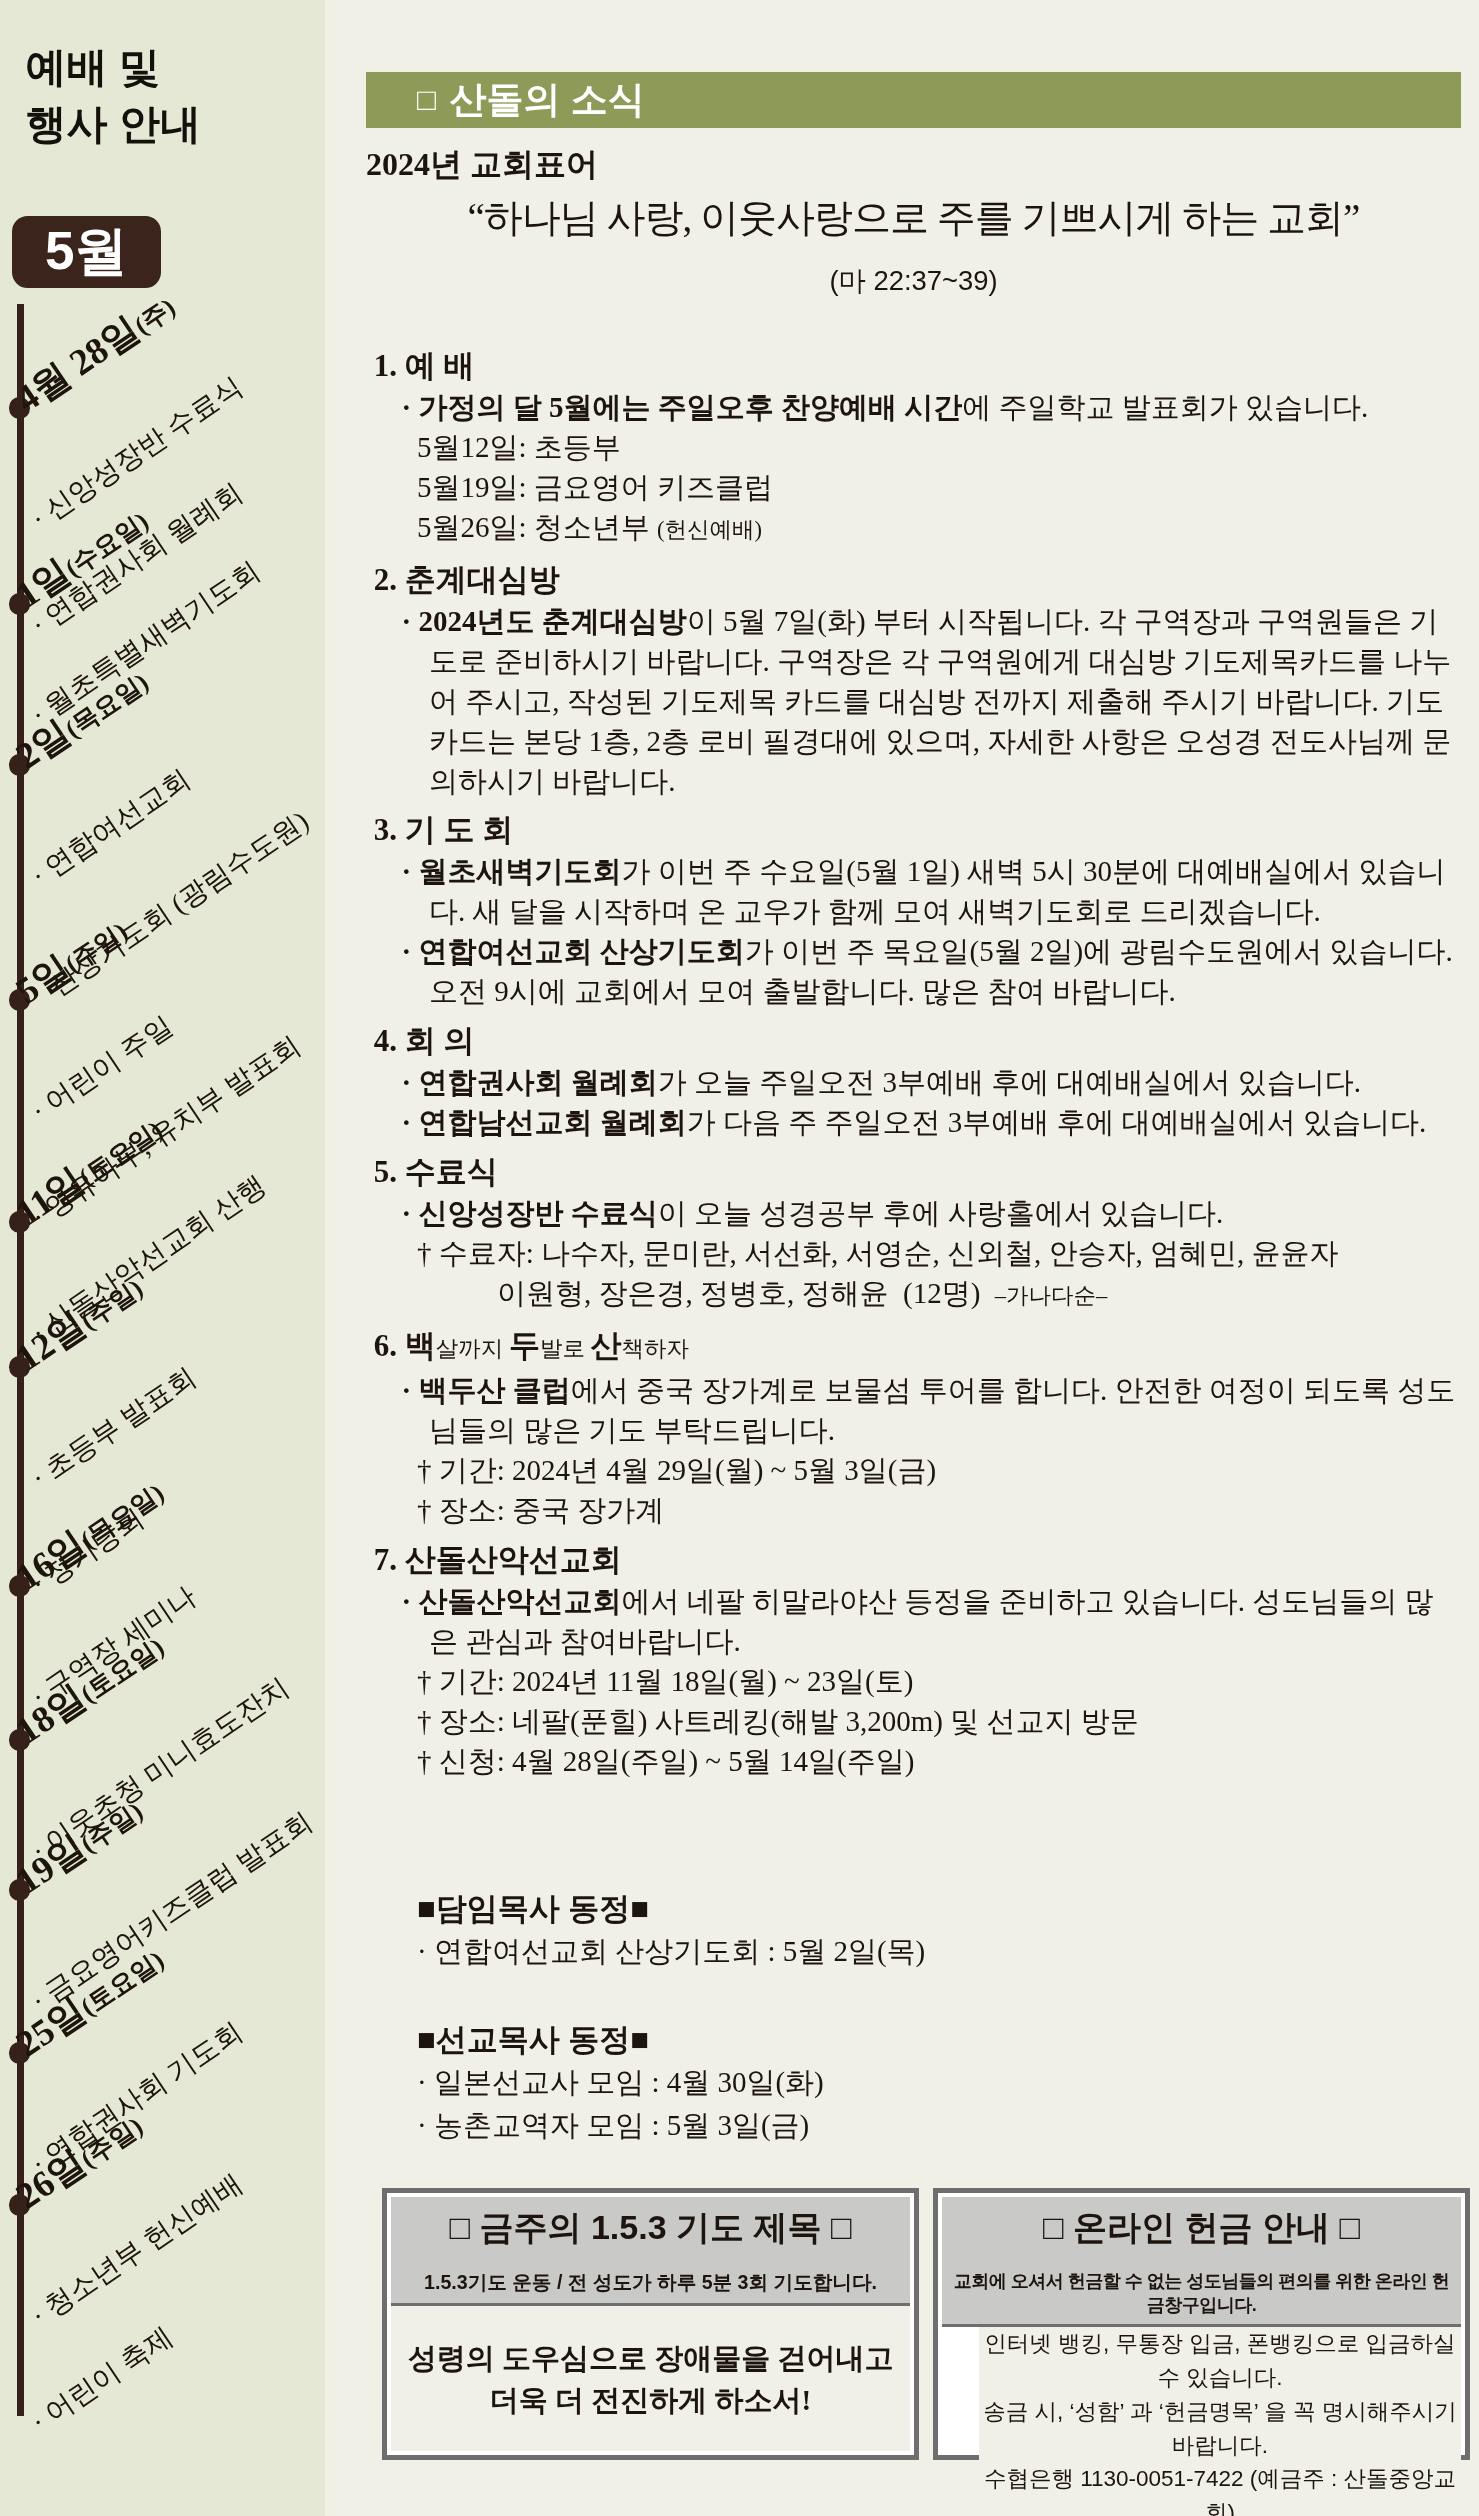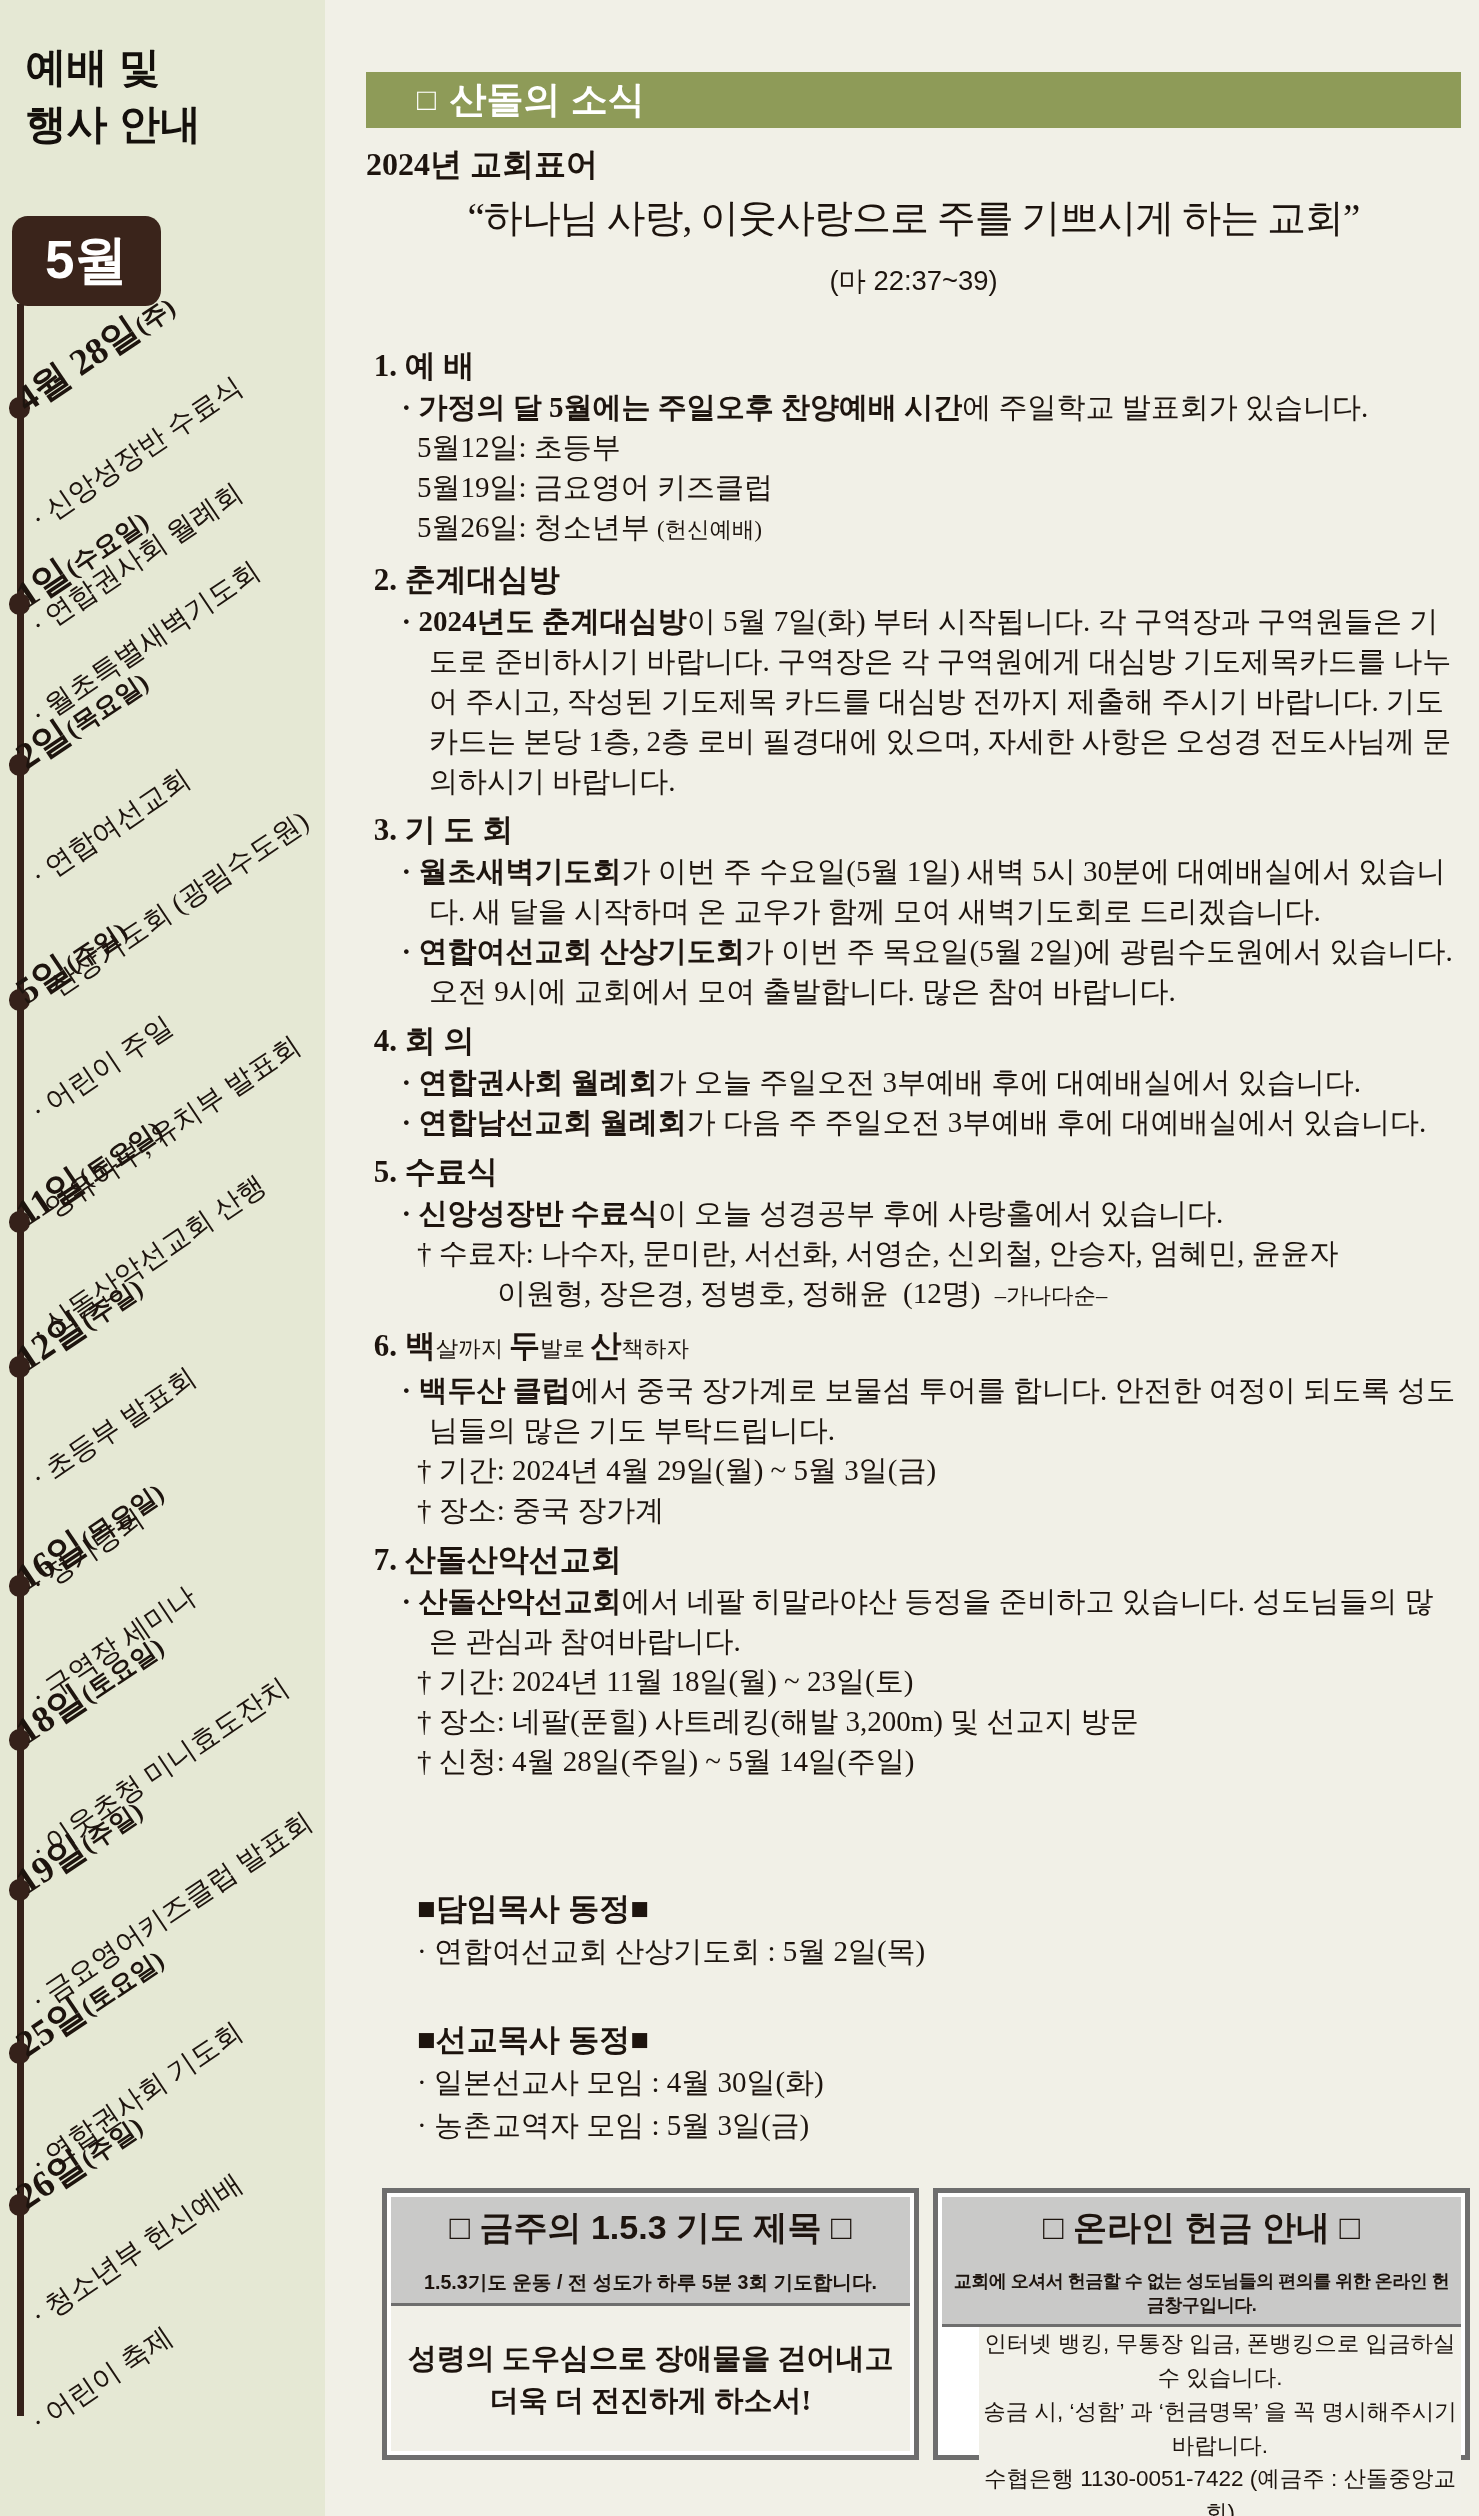--- a/index.html
+++ b/index.html
@@ -7,21 +7,21 @@
     --ink:#1d140e; --boxgray:#c9c9c8; --boxborder:#6e6e6e;
   }
   html,body{margin:0;padding:0;}
   body{width:1479px;height:2516px;position:relative;background:var(--paper);
        font-family:"Liberation Serif",serif;color:var(--ink);overflow:hidden;}
 
   
   .sidebar{position:absolute;left:0;top:0;width:325px;height:2516px;background:var(--sage);}
   .sb-title{position:absolute;left:25.5px;top:39px;font-family:"Liberation Sans",sans-serif;
             font-weight:bold;font-size:41px;line-height:1.38;color:#14100c;}
-  .month-badge{position:absolute;left:11.8px;top:216px;width:149px;height:90px;background:#3a241b;
+  .month-badge{position:absolute;left:11.8px;top:216px;width:149px;height:72px;background:#3a241b;
                border-radius:15.7px;color:#fff;font-family:"Liberation Sans",sans-serif;
                font-weight:bold;font-size:53px;display:flex;align-items:center;justify-content:center;}
   .tl-axis{position:absolute;left:16.7px;top:304px;width:6.9px;height:2112px;background:var(--brown);}
   .tl-entry{position:absolute;left:0;width:323px;height:0;}
   .tl-dot{position:absolute;left:8.8px;top:-10.8px;width:21.6px;height:21.6px;border-radius:50%;background:var(--brown);}
   .tl-date{position:absolute;left:33px;top:-33px;height:47px;line-height:47px;white-space:nowrap;
            font-weight:bold;font-size:37px;transform:rotate(-34deg);transform-origin:left bottom;}
   .tl-date .tl-day{font-size:25.5px;}
   .tl-line{position:absolute;left:45px;height:39px;line-height:39px;white-space:nowrap;font-size:28px;
            transform:rotate(-34deg);transform-origin:left bottom;}

